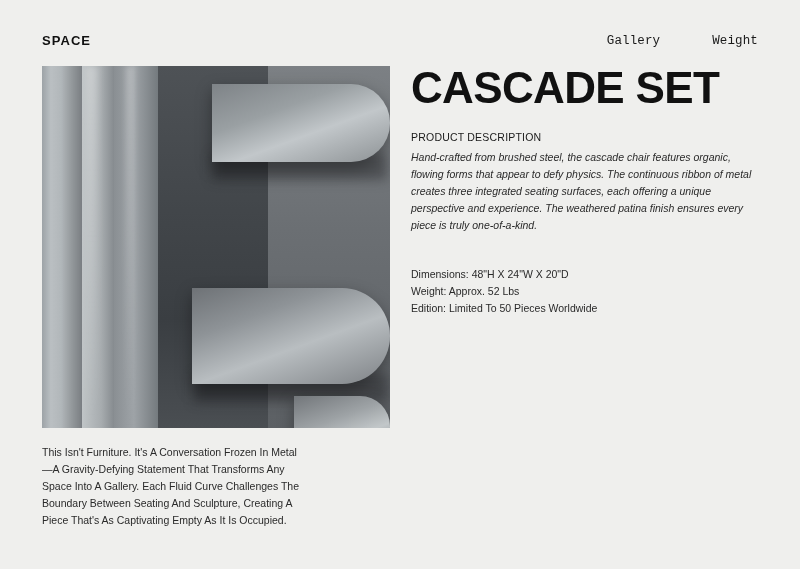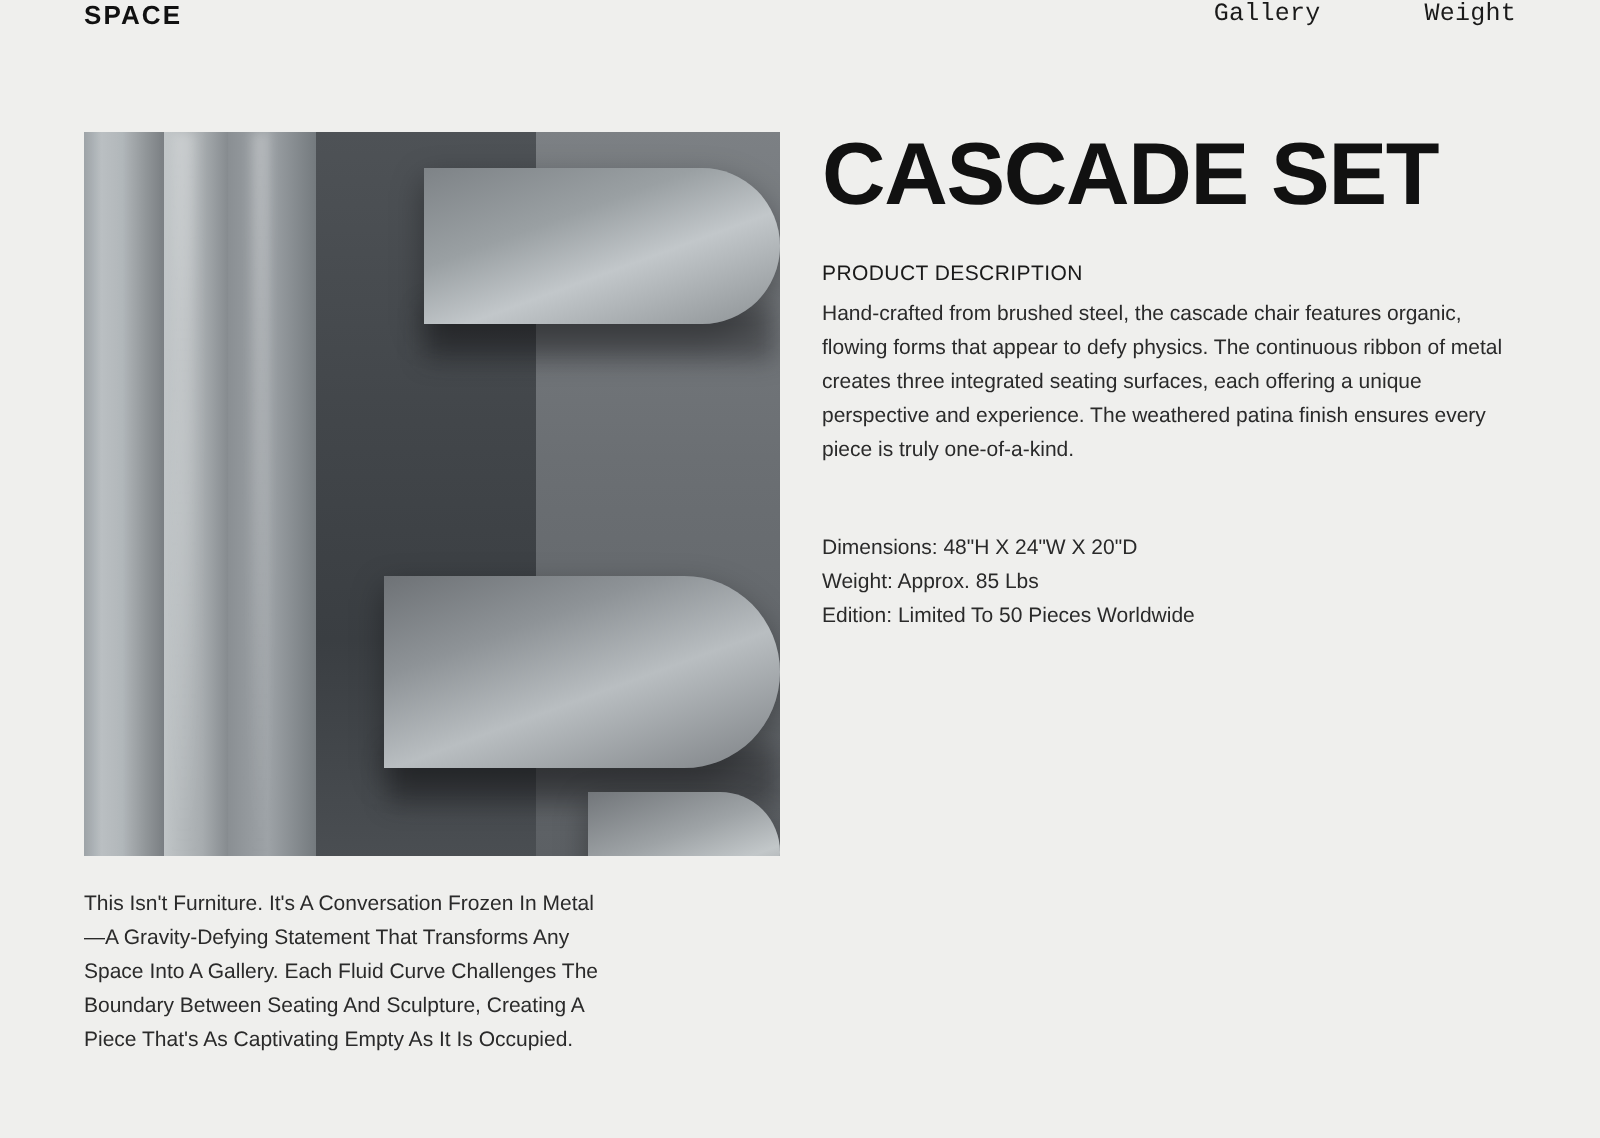--- a/index.html
+++ b/index.html
@@ -17,21 +17,21 @@
   }
 
   
   .header {
     position: absolute;
     top: 0;
     left: 0;
     width: 800px;
     height: 48px;
     display: flex;
-    align-items: flex-start;
+    align-items: flex-end;
     justify-content: space-between;
     padding: 0 42px;
     box-sizing: border-box;
   }
   .brand {
     font-size: 13px;
     font-weight: bold;
     letter-spacing: 0.08em;
     color: #111;
   }
@@ -98,20 +98,21 @@
     font-size: 10.5px;
     letter-spacing: 0.02em;
     color: #1a1a1a;
   }
   .description {
     margin-top: 6px;
     font-size: 10.5px;
     line-height: 1.62;
     color: #2a2a2a;
     width: 345px;
+    font-style: italic;
   }
   .specs {
     margin-top: 32px;
   }
   .spec-line {
     font-size: 10.5px;
     line-height: 1.62;
     color: #2a2a2a;
   }
 
@@ -213,18 +214,18 @@
     </div>
     <div class="caption">This Isn't Furniture. It's A Conversation Frozen In Metal—A Gravity-Defying Statement That Transforms Any Space Into A Gallery. Each Fluid Curve Challenges The Boundary Between Seating And Sculpture, Creating A Piece That's As Captivating Empty As It Is Occupied.</div>
   </div>
 
   <div class="right-col">
     <h1 class="title">CASCADE SET</h1>
     <div class="section-label">PRODUCT DESCRIPTION</div>
     <div class="description">Hand-crafted from brushed steel, the cascade chair features organic, flowing forms that appear to defy physics. The continuous ribbon of metal creates three integrated seating surfaces, each offering a unique perspective and experience. The weathered patina finish ensures every piece is truly one-of-a-kind.</div>
     <div class="specs">
       <div class="spec-line">Dimensions: 48"H X 24"W X 20"D</div>
-      <div class="spec-line">Weight: Approx. 85 Lbs</div>
+      <div class="spec-line">Weight: Approx. 52 Lbs</div>
       <div class="spec-line">Edition: Limited To 50 Pieces Worldwide</div>
     </div>
   </div>
 
 </div>
 
 </body></html>

